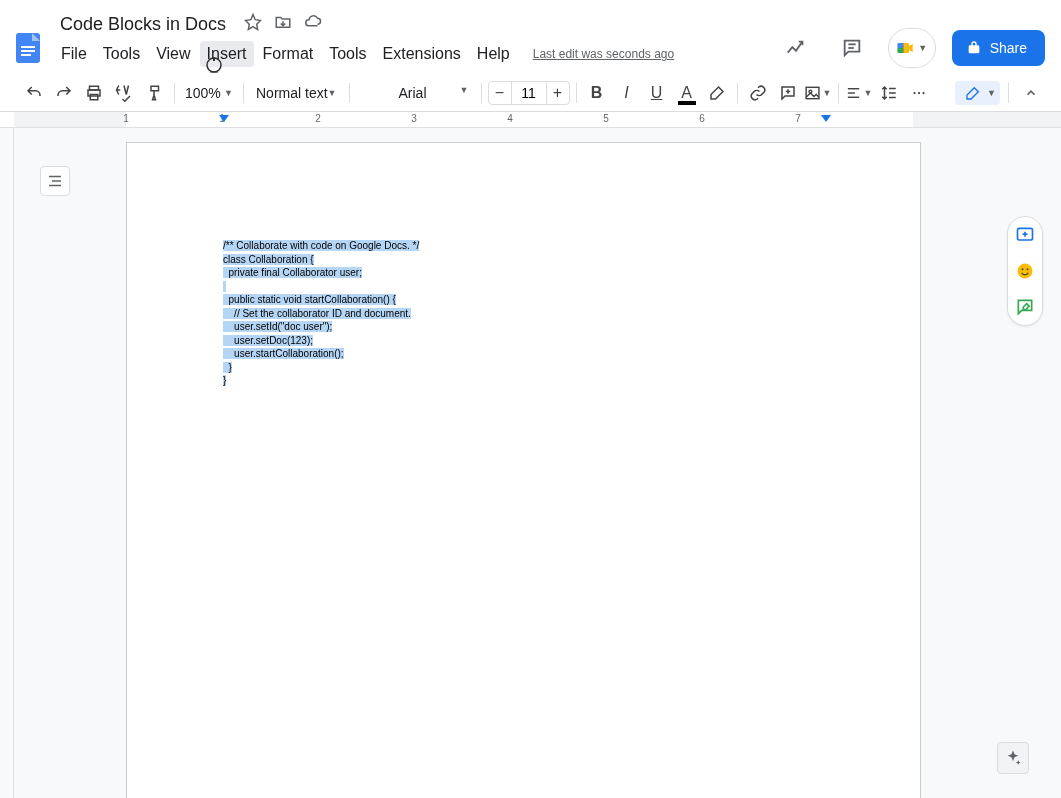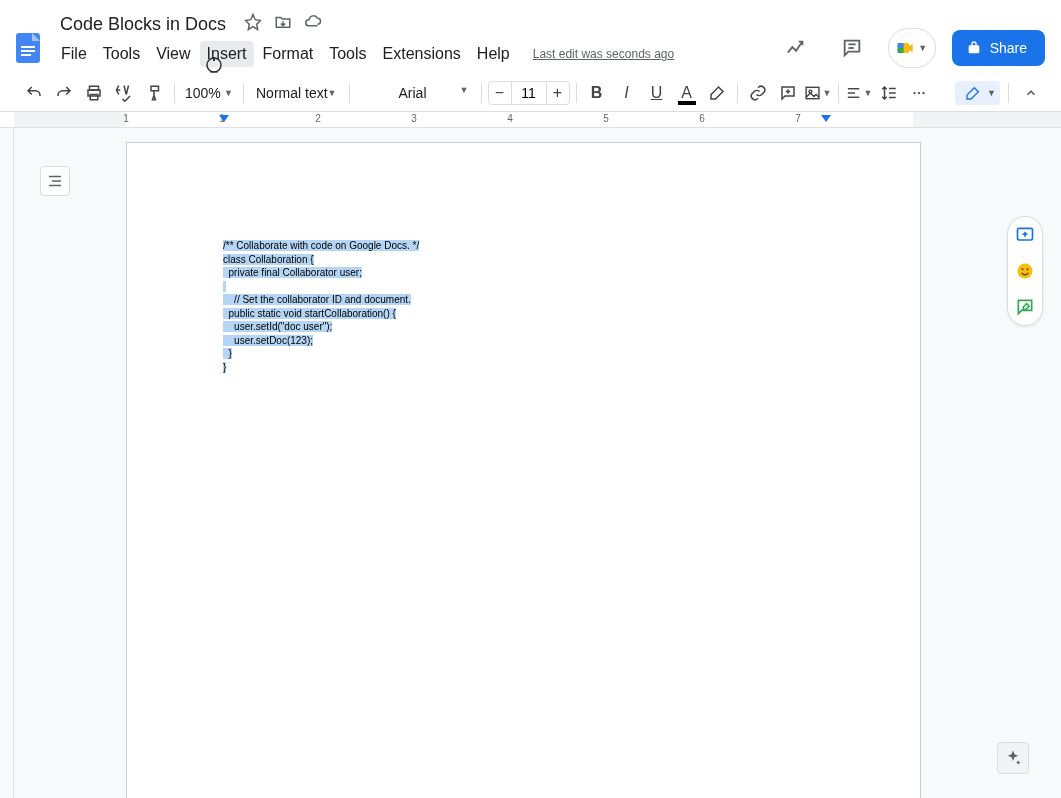--- a/index.html
+++ b/index.html
@@ -293,24 +293,25 @@
           <line x1="4" y1="6" x2="20" y2="6"></line>
           <line x1="8" y1="12" x2="20" y2="12"></line>
           <line x1="4" y1="18" x2="20" y2="18"></line>
         </svg>
       </div>
     <div class="page">
       <div class="code-line"><span class="sel">/** Collaborate with code on Google Docs. */</span></div>
       <div class="code-line"><span class="sel">class Collaboration {</span></div>
       <div class="code-line"><span class="sel">  private final Collaborator user;</span></div>
       <div class="code-line"><span class="sel"> </span></div>
+      <div class="code-line"><span class="sel">  public static void startCollaboration() {</span></div>
       <div class="code-line"><span class="sel">    // Set the collaborator ID and document.</span></div>
-      <div class="code-line"><span class="sel">  public static void startCollaboration() {</span></div>
       <div class="code-line"><span class="sel">    user.setId("doc user");</span></div>
       <div class="code-line"><span class="sel">    user.setDoc(123);</span></div>
+      <div class="code-line"><span class="sel">    user.startCollaboration();</span></div>
       <div class="code-line"><span class="sel">  }</span></div>
       <div class="code-line"><span class="sel">}</span></div>
     </div>
     <div class="floating-tools">
       <div class="float-btn">
           <svg width="20" height="20" viewBox="0 0 24 24" fill="none" stroke="#1a73e8" stroke-width="2">
             <rect x="3" y="4" width="18" height="14" rx="2"></rect>
             <line x1="12" y1="8" x2="12" y2="14"></line>
             <line x1="9" y1="11" x2="15" y2="11"></line>
           </svg>

